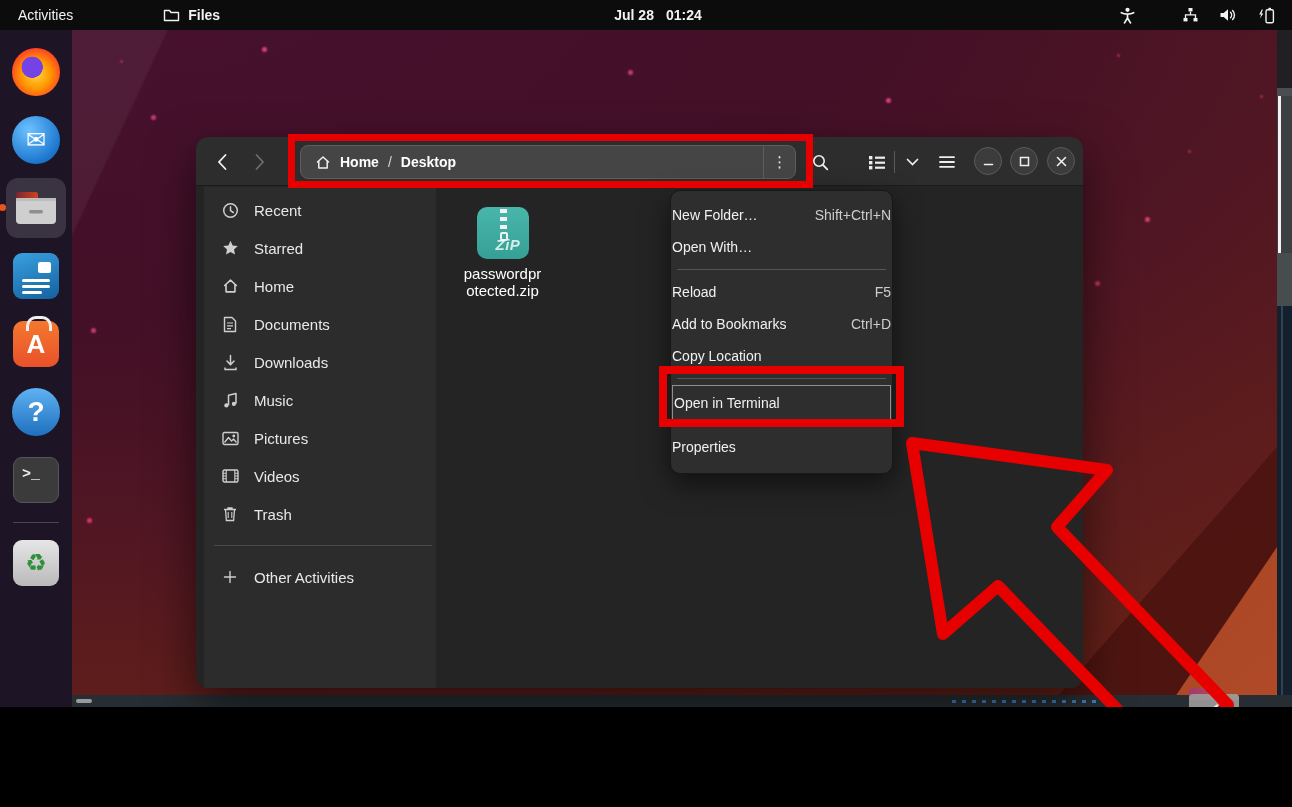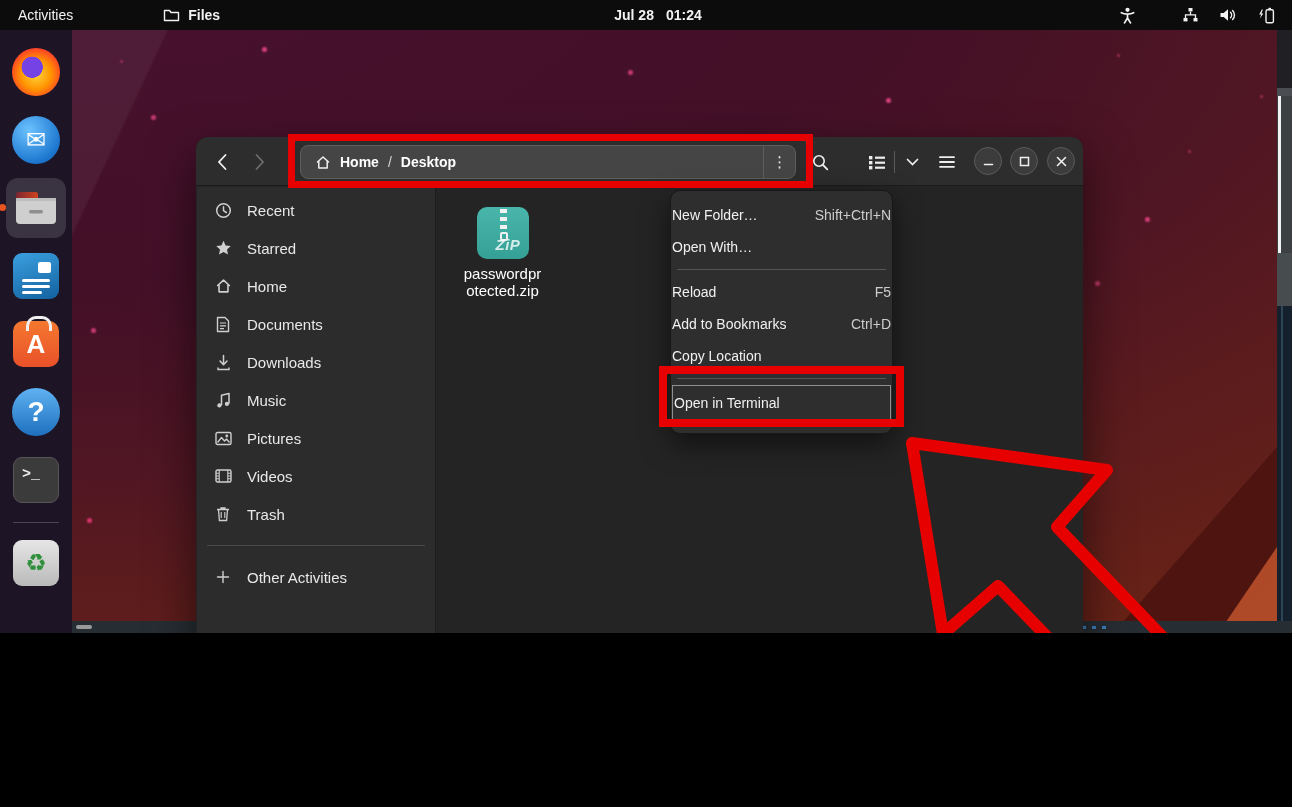--- a/index.html
+++ b/index.html
@@ -1,18 +1,18 @@
 <!DOCTYPE html>
 <html><head>
 <meta charset="utf-8">
 <style>
   * { margin:0; padding:0; box-sizing:border-box; }
   html,body { width:1292px; height:807px; overflow:hidden; background:#000;
               font-family:"Liberation Sans", sans-serif; }
-  .screen { position:relative; width:1292px; height:633px; overflow:hidden;
+  .screen { position:relative; width:1292px; height:707px; overflow:hidden;
             background:
               radial-gradient(150% 130% at 10% -5%, #47112f 0%, #431027 38%, #4e1524 58%, #5c1c1d 76%, #6b2415 100%); }
 
   
   .wp-band-topleft { position:absolute; left:72px; top:30px; width:140px; height:420px;
     background:linear-gradient(115deg, rgba(255,255,255,0.05) 0 28%, transparent 29%); pointer-events:none; }
   .wp-tri-dark   { position:absolute; inset:0; background:#4a130f;
     clip-path:polygon(1292px 430px, 960px 807px, 1292px 807px); opacity:.85; }
   .wp-tri-red    { position:absolute; inset:0; background:linear-gradient(135deg,#8c2f1c,#b04a28);
     clip-path:polygon(1292px 525px, 1100px 807px, 1260px 807px, 1292px 640px); }
@@ -112,21 +112,21 @@
   .hdr-icon-btn { position:absolute; top:10px; width:32px; height:30px; display:flex; align-items:center; justify-content:center; }
   .search-btn{ left:608px; }
   .view-split { position:absolute; left:664px; top:9px; height:32px; display:flex; align-items:center; }
   .vs-seg { width:34px; height:32px; display:flex; align-items:center; justify-content:center; }
   .vs-div { width:1px; height:22px; background:#5a5a5a; }
   .menu-btn{ left:735px; }
   .circ-btn { position:absolute; top:10px; width:28px; height:28px; border-radius:50%; background:#3c3c3c;
               border:1px solid #5a5a5a; display:flex; align-items:center; justify-content:center; }
   .btn-min{ left:778px; } .btn-max{ left:814px; } .btn-close{ left:851px; }
 
-  .sidebar { position:absolute; left:1px; top:50px; bottom:0; width:239px; background:#2c2c2c;
+  .sidebar { position:absolute; left:8px; top:50px; bottom:0; width:239px; background:#2c2c2c;
              border-right:1px solid #1c1c1c; padding-top:4px; }
   .sb-item { display:flex; align-items:center; gap:14px; height:38px; padding:0 10px 0 16px;
              color:#e8e8e8; font-size:15px; }
   .sb-icon { width:20px; display:flex; justify-content:center; }
   .sb-divider { height:1px; background:#4a4a4a; margin:12px 10px 12px 10px; }
 
   .main { position:absolute; left:240px; top:50px; right:0; bottom:0; background:#242424; }
   .file-item { position:absolute; left:14px; top:20px; width:105px; display:flex; flex-direction:column; align-items:center; }
   .zip-icon { position:relative; width:52px; height:52px; border-radius:10px;
               background:linear-gradient(180deg,#49b6ab,#35a096); overflow:hidden; }
@@ -492,20 +492,24 @@
       <span>Add to Bookmarks</span>
       <span class="sc">Ctrl+D</span>
     </div>
     <div class="mi">
       <span>Copy Location</span>
       <span class="sc"></span>
     </div>
     <div class="ctx-div"></div>
     <div class="mi highlight">
       <span>Open in Terminal</span>
+      <span class="sc"></span>
+    </div>
+    <div class="mi last">
+      <span>Properties</span>
       <span class="sc"></span>
     </div>
   </div>
 
   <div class="desk-home">
     <svg width="58" height="58" viewBox="0 0 58 58">
       <defs>
           <linearGradient id="homeflap" x1="0" y1="0" x2="1" y2="0">
             <stop offset="0" stop-color="#a03a6e"></stop>
             <stop offset="0.6" stop-color="#b84a52"></stop>

